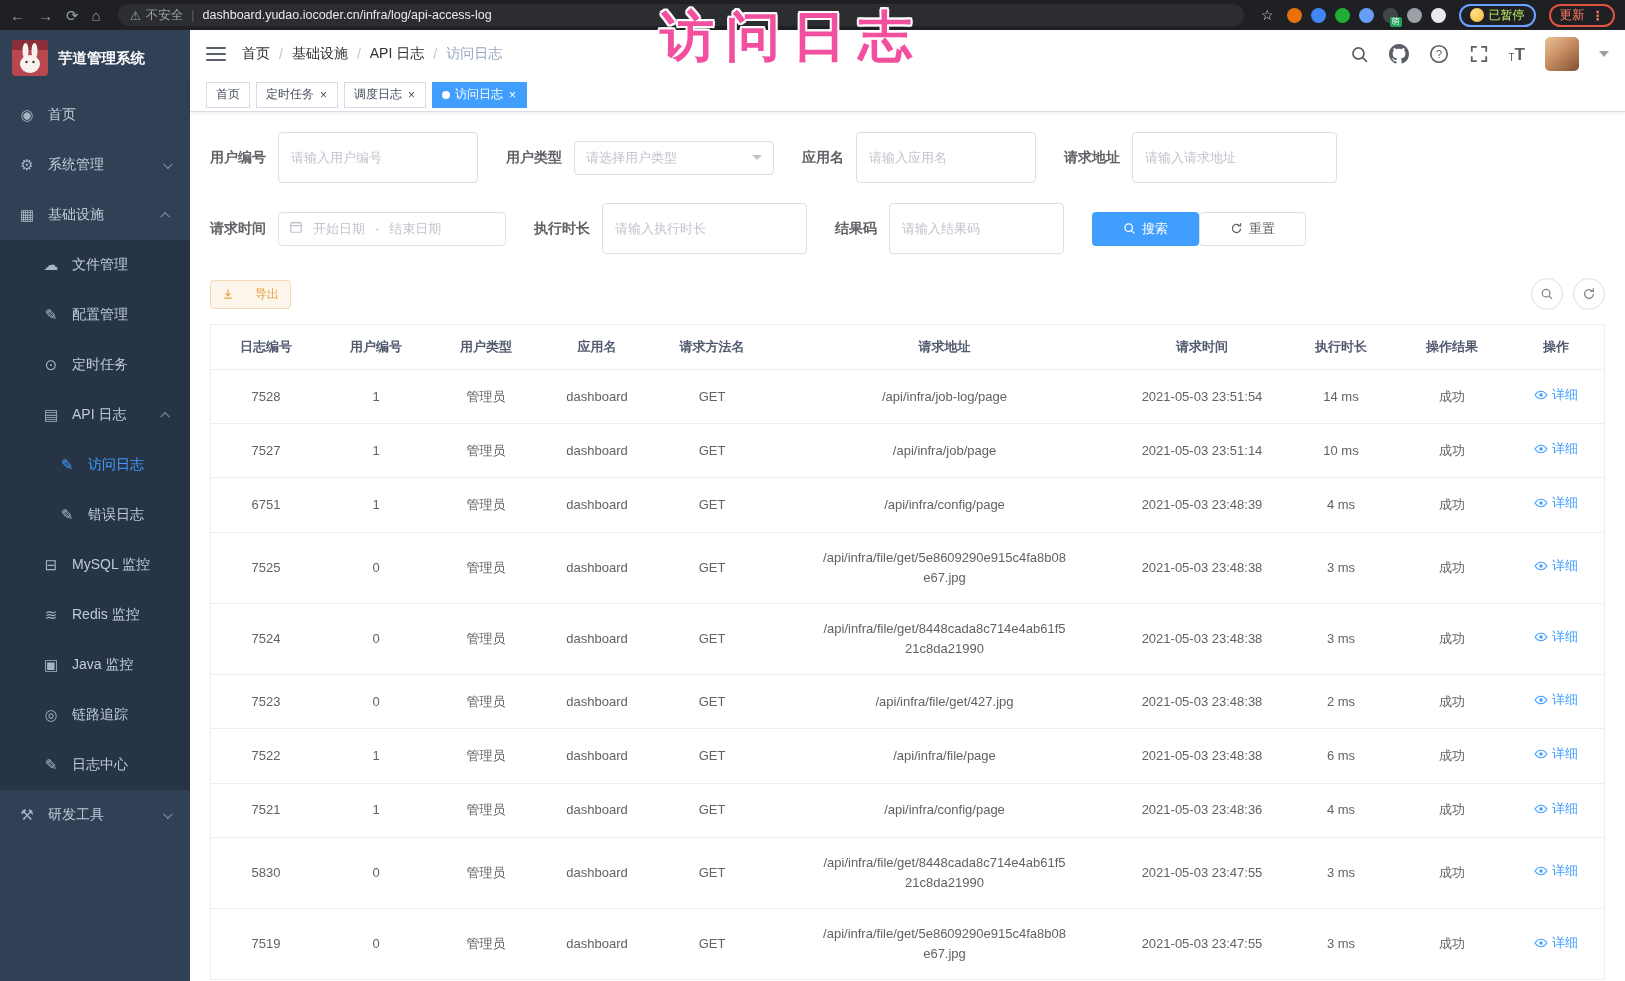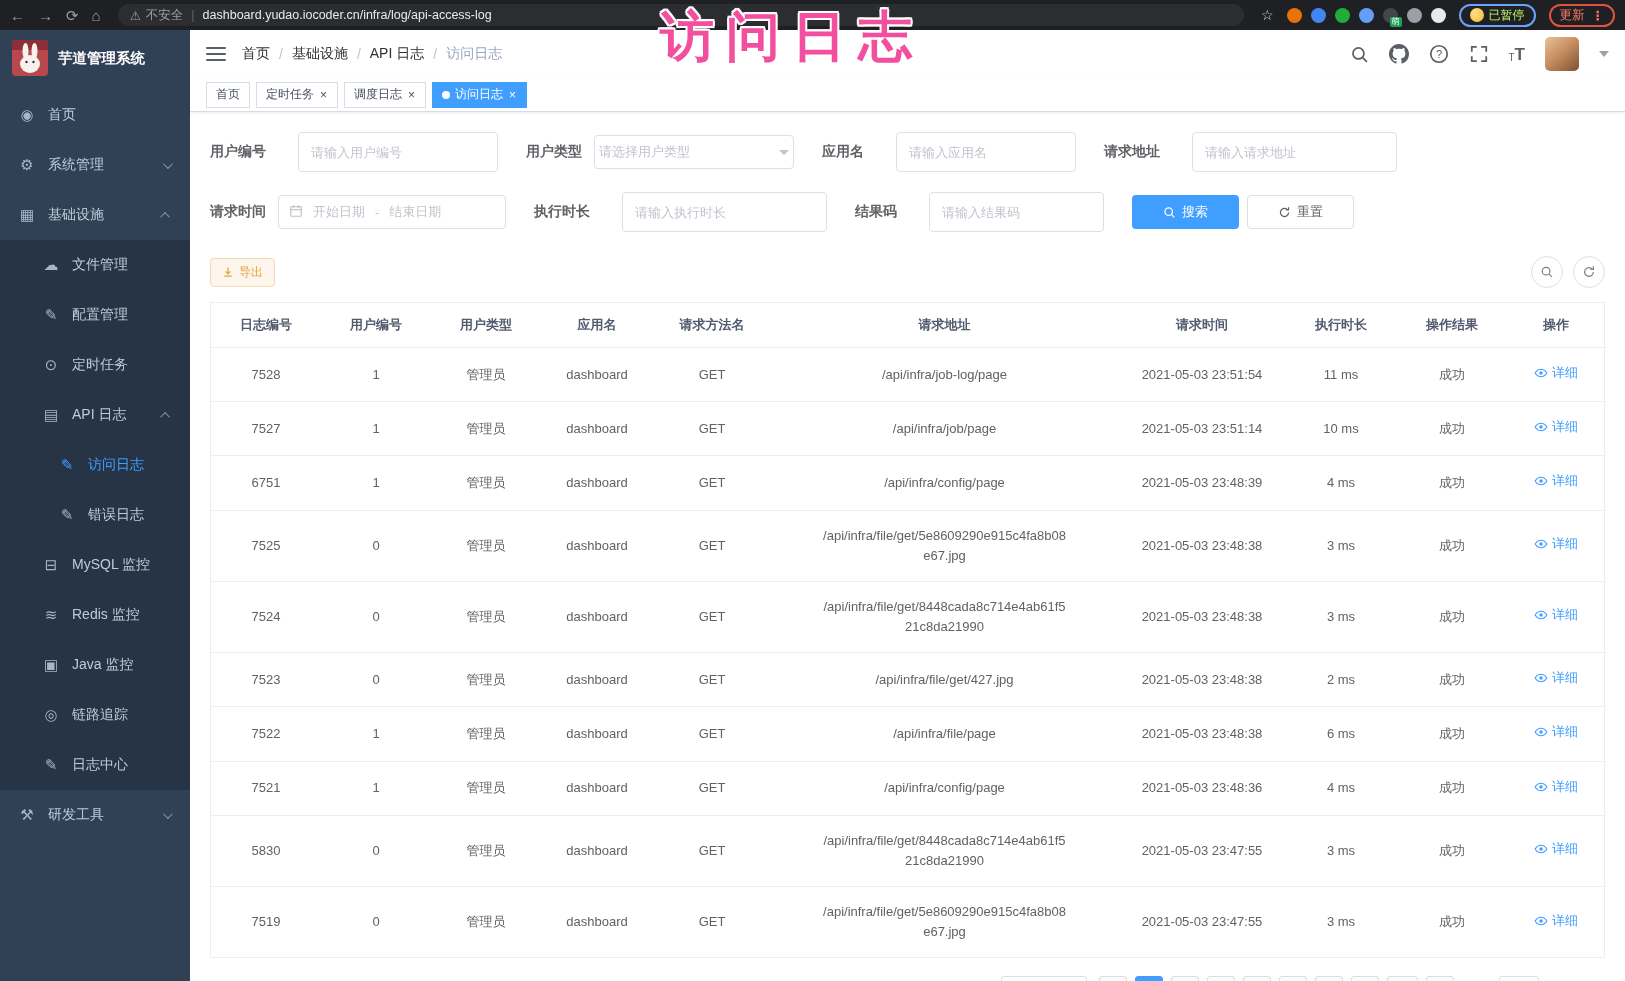--- a/index.html
+++ b/index.html
@@ -64,29 +64,29 @@
   .tag.active{background:#409EFF;border-color:#409EFF;color:#fff;}
   .tag.active .dot{display:inline-block;}
   .tag .tag-close{font-size:12px;line-height:1;border-radius:50%;padding:1px;}
 
   
   .content{flex:1;padding:20px 20px 0;overflow:hidden;position:relative;}
   .filters{display:flex;flex-wrap:wrap;}
   .frow{display:flex;align-items:center;width:100%;margin-bottom:20px;}
   .field{display:flex;align-items:center;margin-right:28px;}
   .field label{font-weight:700;color:#606266;margin-right:12px;white-space:nowrap;font-size:14px;}
-  .inp{height:40px;border:1px solid #dcdfe6;border-radius:4px;padding:0 12px;font-size:13px;color:#606266;background:#fff;outline:none;font-family:inherit;margin-left:20px;}
+  .inp{height:51px;border:1px solid #dcdfe6;border-radius:4px;padding:0 12px;font-size:13px;color:#606266;background:#fff;outline:none;font-family:inherit;}
   .inp::placeholder{color:#c0c4cc;}
-  .sel{height:34px;border:1px solid #dcdfe6;border-radius:4px;padding:0 4px;display:flex;align-items:center;justify-content:space-between;color:#c0c4cc;font-size:13px;cursor:pointer;background:#fff;}
+  .sel{height:34px;border:1px solid #dcdfe6;border-radius:4px;padding:0 11px;display:flex;align-items:center;justify-content:space-between;color:#c0c4cc;font-size:13px;cursor:pointer;background:#fff;}
   .sel .sel-caret{width:0;height:0;border-left:5px solid transparent;border-right:5px solid transparent;border-top:5px solid #c0c4cc;margin-left:8px;}
   .date-range{height:34px;border:1px solid #dcdfe6;border-radius:4px;display:flex;align-items:center;gap:10px;padding:0 10px;color:#c0c4cc;font-size:13px;background:#fff;cursor:pointer;}
   .btn{height:34px;border-radius:4px;padding:0 30px;font-size:13px;display:inline-flex;align-items:center;gap:6px;cursor:pointer;border:1px solid transparent;font-family:inherit;}
   .btn-primary{background:#409EFF;color:#fff;}
-  .btn-plain{background:#fff;border-color:#dcdfe6;color:#606266;margin-left:8px;}
-  .btn-warning{height:29px;background:#fdf6ec;border:1px solid #f5dab1;color:#e6a23c;font-size:12px;padding:0 11px;border-radius:4px;display:inline-flex;align-items:center;gap:5px;cursor:pointer;font-family:Liberation Mono, monospace;}
+  .btn-plain{background:#fff;border-color:#dcdfe6;color:#606266;margin-left:0;}
+  .btn-warning{height:29px;background:#fdf6ec;border:1px solid #f5dab1;color:#e6a23c;font-size:12px;padding:0 11px;border-radius:4px;display:inline-flex;align-items:center;gap:21px;cursor:pointer;font-family:Liberation Mono, monospace;}
 
   .table-toolbar{display:flex;align-items:center;margin-bottom:14px;}
   .circle-btns{margin-left:auto;display:flex;gap:10px;}
   .circle-btn{width:32px;height:32px;border:1px solid #dcdfe6;border-radius:50%;display:flex;align-items:center;justify-content:center;color:#7a8289;background:#fff;cursor:pointer;}
 
   table{width:100%;border-collapse:collapse;font-size:13px;color:#606266;table-layout:fixed;}
   .table-wrap{border:1px solid #ebeef5;border-bottom:none;}
   th{font-weight:700;color:#515a6e;padding:13px 4px;border-bottom:1px solid #ebeef5;text-align:center;font-size:13px;}
   td{padding:15px 6px;border-bottom:1px solid #ebeef5;text-align:center;line-height:1.55;word-break:break-all;}
   th:nth-child(1),td:nth-child(1){width:110px;}
@@ -408,21 +408,21 @@
             </thead>
           <tbody id="tbody">
               <tr>
                 <td>7528</td>
                 <td>1</td>
                 <td>管理员</td>
                 <td>dashboard</td>
                 <td>GET</td>
                 <td><span class="url-text">/api/infra/job-log/page</span></td>
                 <td>2021-05-03 23:51:54</td>
-                <td>11 ms</td>
+                <td>14 ms</td>
                 <td>成功</td>
                 <td><a class="link">
                     <svg viewBox="0 0 16 16" width="14" height="14">
                       <path d="M1.3 8S3.9 3.7 8 3.7 14.7 8 14.7 8 12.1 12.3 8 12.3 1.3 8 1.3 8z" fill="none" stroke="currentColor" stroke-width="1.3"></path>
                       <circle cx="8" cy="8" r="2" fill="currentColor"></circle>
                     </svg>
                     <span>详细</span>
                   </a></td>
               </tr>
               <tr>

